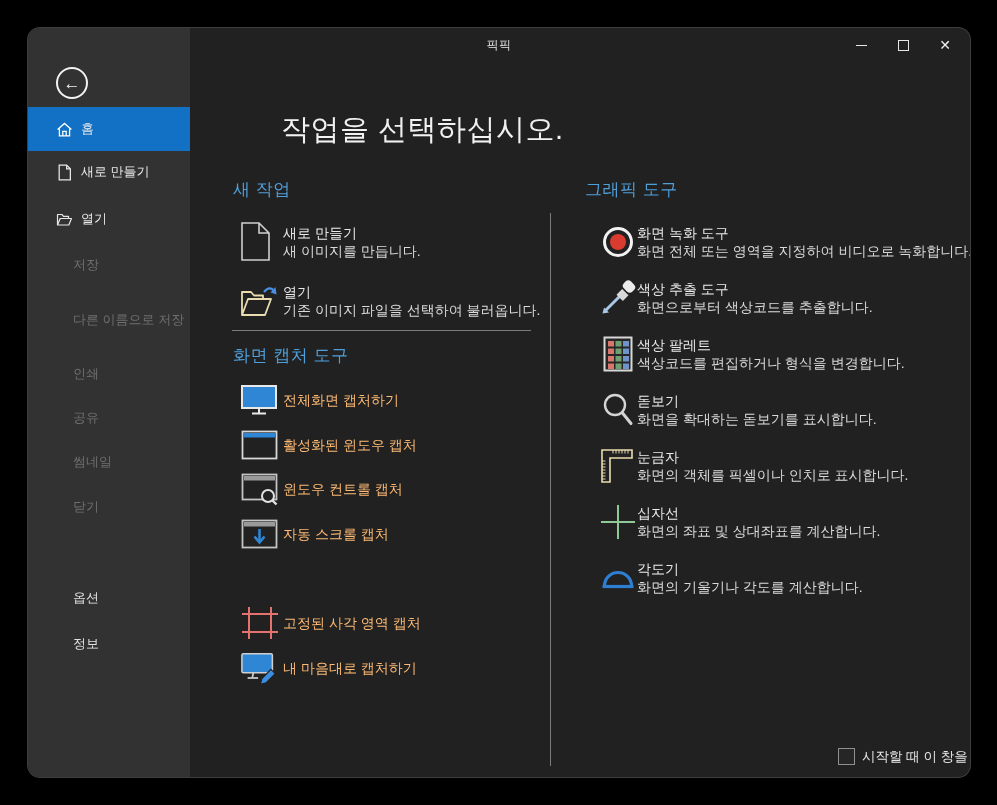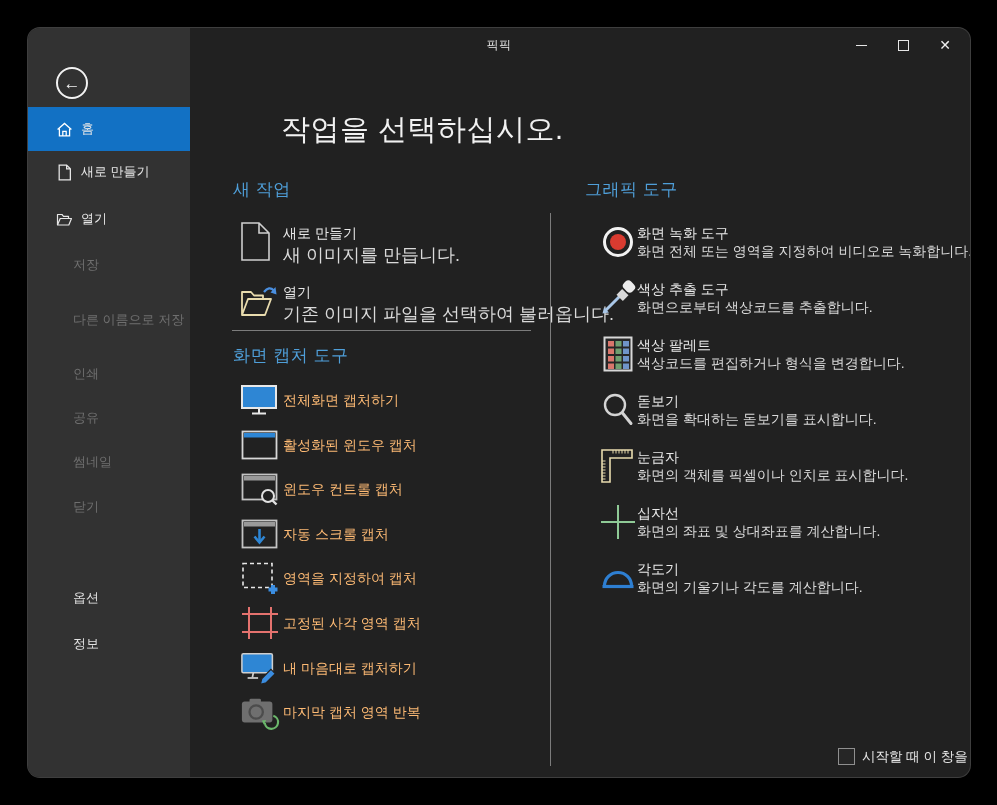--- a/index.html
+++ b/index.html
@@ -46,21 +46,21 @@
   
   .heading{
     position:absolute;left:205px;top:82px;font-size:29px;font-weight:300;color:#f1f1f1;letter-spacing:0.5px;margin-left:48px;
   }
   .section-title{position:absolute;font-size:17px;font-weight:400;color:#4f9fd9;letter-spacing:0.5px;}
   .h-divider{position:absolute;left:204px;top:302px;width:299px;height:1px;background:#7c7c7c;}
   .v-divider{position:absolute;left:522px;top:185px;width:1px;height:553px;background:#7c7c7c;}
   .task-row{position:absolute;left:212px;width:300px;}
   .task-row .t-icon{position:absolute;left:0;top:0;}
   .task-row .t-title{position:absolute;left:43px;top:4px;font-size:14px;color:#e9e9e9;white-space:nowrap;}
-  .task-row .t-desc{position:absolute;left:43px;top:22px;font-size:18px;color:#dadada;white-space:nowrap;}
+  .task-row .t-desc{position:absolute;left:43px;top:22px;font-size:14px;color:#dadada;white-space:nowrap;}
   .cap-row{position:absolute;left:212px;height:32px;width:300px;}
   .cap-row .c-icon{position:absolute;left:0;top:0;width:40px;height:32px;display:flex;align-items:center;}
   .cap-row .c-label{position:absolute;left:43px;top:8px;font-size:14px;color:#fdba74;white-space:nowrap;}
   .gfx-row{position:absolute;left:572px;width:370px;}
   .gfx-row .g-icon{position:absolute;left:-2px;top:-3px;width:40px;height:40px;display:flex;align-items:center;justify-content:center;}
   .gfx-row .g-title{position:absolute;left:37px;top:0;font-size:14px;color:#e9e9e9;white-space:nowrap;}
   .gfx-row .g-desc{position:absolute;left:37px;top:18px;font-size:14px;color:#dadada;white-space:nowrap;}
   
   .startup-check{position:absolute;left:762px;top:720px;display:flex;margin-left:48px;}
   .checkbox{width:15px;height:15px;border:1px solid #8f8f8f;background:#262626;}
@@ -214,29 +214,20 @@
       <svg width="40" height="32" viewBox="0 0 40 32">
           <rect x="2.5" y="2.5" width="34" height="27" fill="none" stroke="#c4c4c4" stroke-width="1.8"></rect>
           <rect x="4" y="4" width="31" height="4.5" fill="#9a9a9a"></rect>
           <line x1="19.5" y1="11" x2="19.5" y2="23" stroke="#2e86d4" stroke-width="2.6"></line>
           <polyline points="14.5,18.5 19.5,24.5 24.5,18.5" fill="none" stroke="#2e86d4" stroke-width="2.6"></polyline>
         </svg>
     </span>
     <span class="c-label">자동 스크롤 캡처</span>
   </div>
 
-  <div class="cap-row" style="top:534px">
-    <span class="c-icon">
-      <svg width="40" height="34" viewBox="0 0 40 34">
-          <rect x="3" y="2.5" width="29" height="24" fill="none" stroke="#e8e8e8" stroke-width="1.6" stroke-dasharray="4 3"></rect>
-          <path d="M33 24 V33 M28.5 28.5 H37.5" stroke="#3b8de0" stroke-width="4"></path>
-        </svg>
-    </span>
-    <span class="c-label">영역을 지정하여 캡처</span>
-  </div>
 
   <div class="cap-row" style="top:579px">
     <span class="c-icon">
       <svg width="40" height="34" viewBox="0 0 40 34">
           <path d="M9 1 V33 M31 1 V33 M2 8 H38 M2 26 H38" stroke="#e4726e" stroke-width="2" fill="none"></path>
         </svg>
     </span>
     <span class="c-label">고정된 사각 영역 캡처</span>
   </div>
 
@@ -245,32 +236,20 @@
       <svg width="42" height="34" viewBox="0 0 42 34">
           <rect x="2" y="2" width="32" height="20" rx="1.5" fill="#2e86d4" stroke="#cfcfcf" stroke-width="1.6"></rect>
           <line x1="14" y1="22" x2="13" y2="27" stroke="#cfcfcf" stroke-width="1.8"></line>
           <line x1="8" y1="27.5" x2="19" y2="27.5" stroke="#cfcfcf" stroke-width="1.8"></line>
           <path d="M23 28 l9.5 -9.5 l4.5 4.5 l-9.5 9.5 l-6 1.5 z" fill="#3b8de0" stroke="#212121" stroke-width="1.2"></path>
         </svg>
     </span>
     <span class="c-label">내 마음대로 캡처하기</span>
   </div>
 
-  <div class="cap-row" style="top:668px">
-    <span class="c-icon">
-      <svg width="42" height="36" viewBox="0 0 42 36">
-          <rect x="10" y="4" width="12" height="6" rx="1.5" fill="#6f6f6f"></rect>
-          <rect x="2" y="7" width="32" height="22" rx="3" fill="#6f6f6f"></rect>
-          <circle cx="17" cy="18" r="7" fill="none" stroke="#4c4c4c" stroke-width="2.4"></circle>
-          <path d="M35 22 a7 7 0 1 1 -9 7.5" fill="none" stroke="#6cb86c" stroke-width="2.2"></path>
-          <polygon points="23,27 27.5,26.5 25,31.5" fill="#6cb86c"></polygon>
-        </svg>
-    </span>
-    <span class="c-label">마지막 캡처 영역 반복</span>
-  </div>
 
   <div class="v-divider"></div>
 
   <div class="section-title" style="left:557px;top:150px">그래픽 도구</div>
 
   <div class="gfx-row" style="top:197px;height:40px">
     <span class="g-icon">
       <svg width="36" height="36" viewBox="0 0 36 36">
           <circle cx="18" cy="18" r="13.5" fill="none" stroke="#f2f2f2" stroke-width="3"></circle>
           <circle cx="18" cy="18" r="8" fill="#d93b30"></circle>

